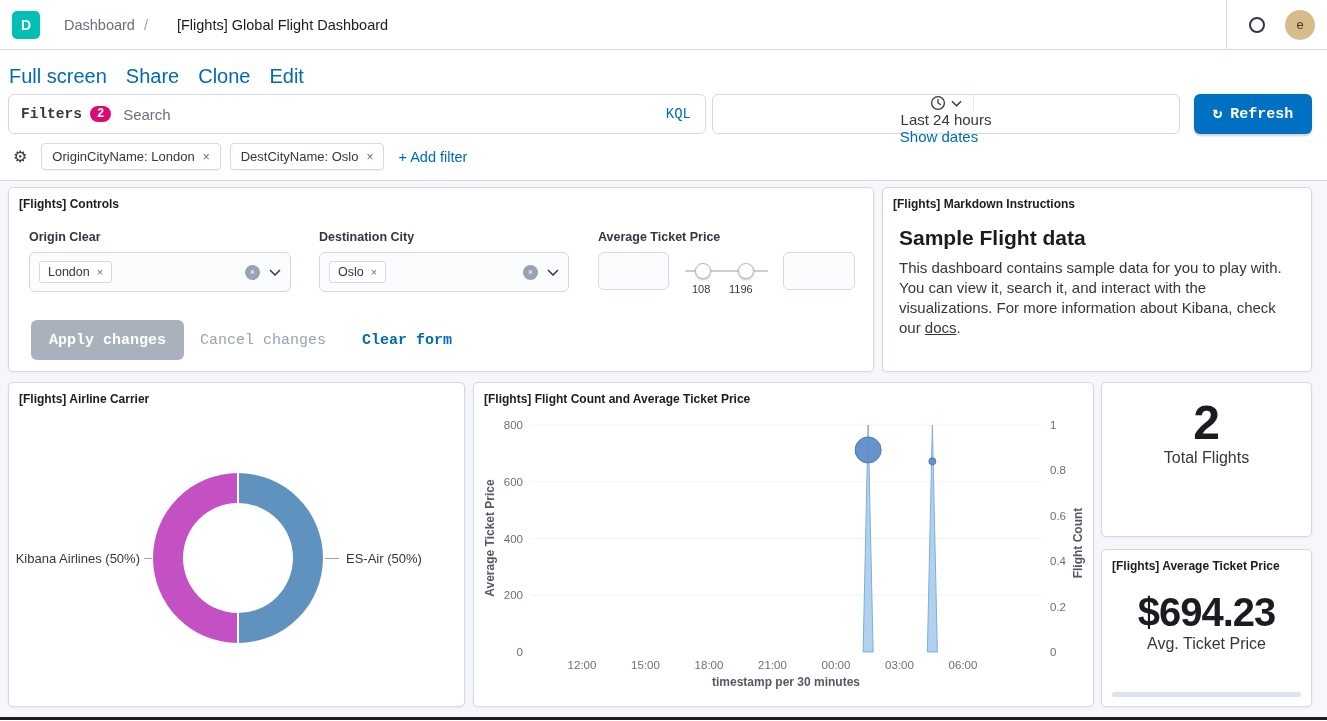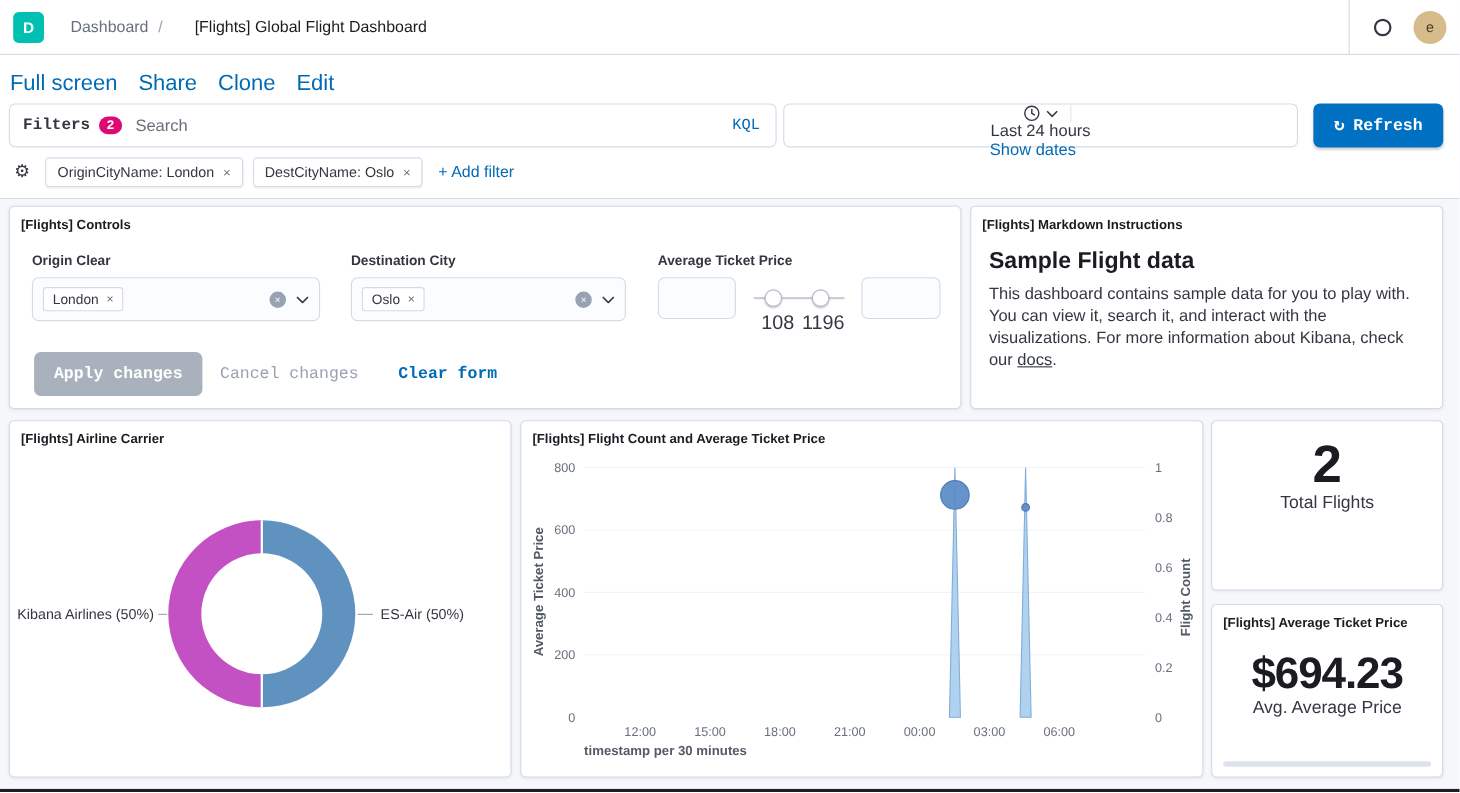--- a/index.html
+++ b/index.html
@@ -72,21 +72,21 @@
   .tag-x{color:var(--subdued);font-size:11px;line-height:1;cursor:pointer;}
   .combo-icons{margin-left:auto;display:flex;align-items:center;gap:9px;}
   .clear-circle{width:15px;height:15px;border-radius:50%;background:#98a2b3;color:#fff;font-size:9px;display:flex;align-items:center;justify-content:center;cursor:pointer;line-height:1;}
   .price-row{display:flex;align-items:flex-start;}
   .price-input{width:71px;height:38px;border:1px solid var(--border);border-radius:6px;background:#fbfcfd;outline:none;padding:0 8px;font-size:14px;color:var(--text);}
   .price-input.right{width:72px;}
   .range-wrap{position:relative;width:88px;height:52px;margin:0 13px;}
   .range-track{position:absolute;left:3px;right:2px;top:18px;height:2px;background:#c9cfd9;border-radius:1px;}
   .handle{position:absolute;top:11px;width:16px;height:16px;border-radius:50%;background:#fff;border:1px solid #b4bbc7;box-shadow:0 1px 2px rgba(0,0,0,.25);cursor:pointer;}
   .h1{left:13px;} .h2{left:56px;}
-  .range-val{position:absolute;top:31px;font-size:18px;color:var(--text);}
+  .range-val{position:absolute;top:31px;font-size:11px;color:var(--text);}
   .v1{left:10px;} .v2{left:47px;}
   .apply-btn{position:absolute;left:22px;top:132px;height:40px;padding:0 18px;background:#a9b2bc;color:#fff;font-size:15px;font-weight:600;border:none;border-radius:6px;}
   .cancel-btn{position:absolute;left:191px;top:132px;height:40px;background:none;border:none;color:#98a2b3;font-size:15px;}
   .clear-btn{position:absolute;left:353px;top:132px;height:40px;background:none;border:none;color:var(--blue);font-size:15px;font-weight:600;}
 
   
   .md-heading{font-size:21px;font-weight:700;color:#1a1c21;margin:15px 16px 8px;}
   .md-body{margin:0 16px;font-size:15px;line-height:20px;color:var(--text);}
   .md-link{color:var(--text);text-decoration:underline;}
 
@@ -99,21 +99,21 @@
   .pie-label.left{right:324px;} .pie-label.right{left:337px;}
   .leader{position:absolute;height:1px;background:#9aa2b1;top:175px;}
   .leader.left{left:135px;width:8px;} .leader.right{left:316px;width:14px;}
 
   
   .ts-svg{position:absolute;left:0;top:0;}
   .ts-svg text{font-family:"Liberation Sans","DejaVu Sans",sans-serif;}
   .ts-ylabel{position:absolute;font-size:12px;font-weight:700;color:#535966;white-space:nowrap;}
   .ts-ylabel.left{left:16px;top:155px;transform:translate(-50%,-50%) rotate(-90deg);}
   .ts-ylabel.right{left:604px;top:160px;transform:translate(-50%,-50%) rotate(-90deg);}
-  .ts-xlabel{position:absolute;left:57px;width:510px;top:292px;font-size:12px;font-weight:700;color:#535966;}
+  .ts-xlabel{position:absolute;left:57px;width:510px;top:292px;text-align:center;font-size:12px;font-weight:700;color:#535966;}
 
   
   .big-num{font-size:48px;font-weight:700;color:#1a1c21;text-align:center;margin-top:14px;line-height:52px;}
   .metric-label{font-size:16px;color:var(--text);text-align:center;}
   .big-money{font-size:40px;font-weight:800;color:#1a1c21;text-align:center;margin-top:16px;line-height:46px;letter-spacing:-1px;}
   .gauge{position:absolute;left:10px;right:10px;bottom:9px;height:5px;background:#dde3ec;border-radius:3px;}
 
   .bottom-strip{height:3px;background:#1d1e24;}
 </style>
 </head>
@@ -298,20 +298,20 @@
     </section>
 
     <section class="panel p-total">
       <div class="big-num">2</div>
       <div class="metric-label">Total Flights</div>
     </section>
 
     <section class="panel p-avg">
       <div class="panel-title">[Flights] Average Ticket Price</div>
       <div class="big-money">$694.23</div>
-      <div class="metric-label">Avg. Average Price</div>
+      <div class="metric-label">Avg. Ticket Price</div>
       <div class="gauge"></div>
     </section>
 
   </main>
 
   <div class="bottom-strip"></div>
 </div>
 
 </body></html>

